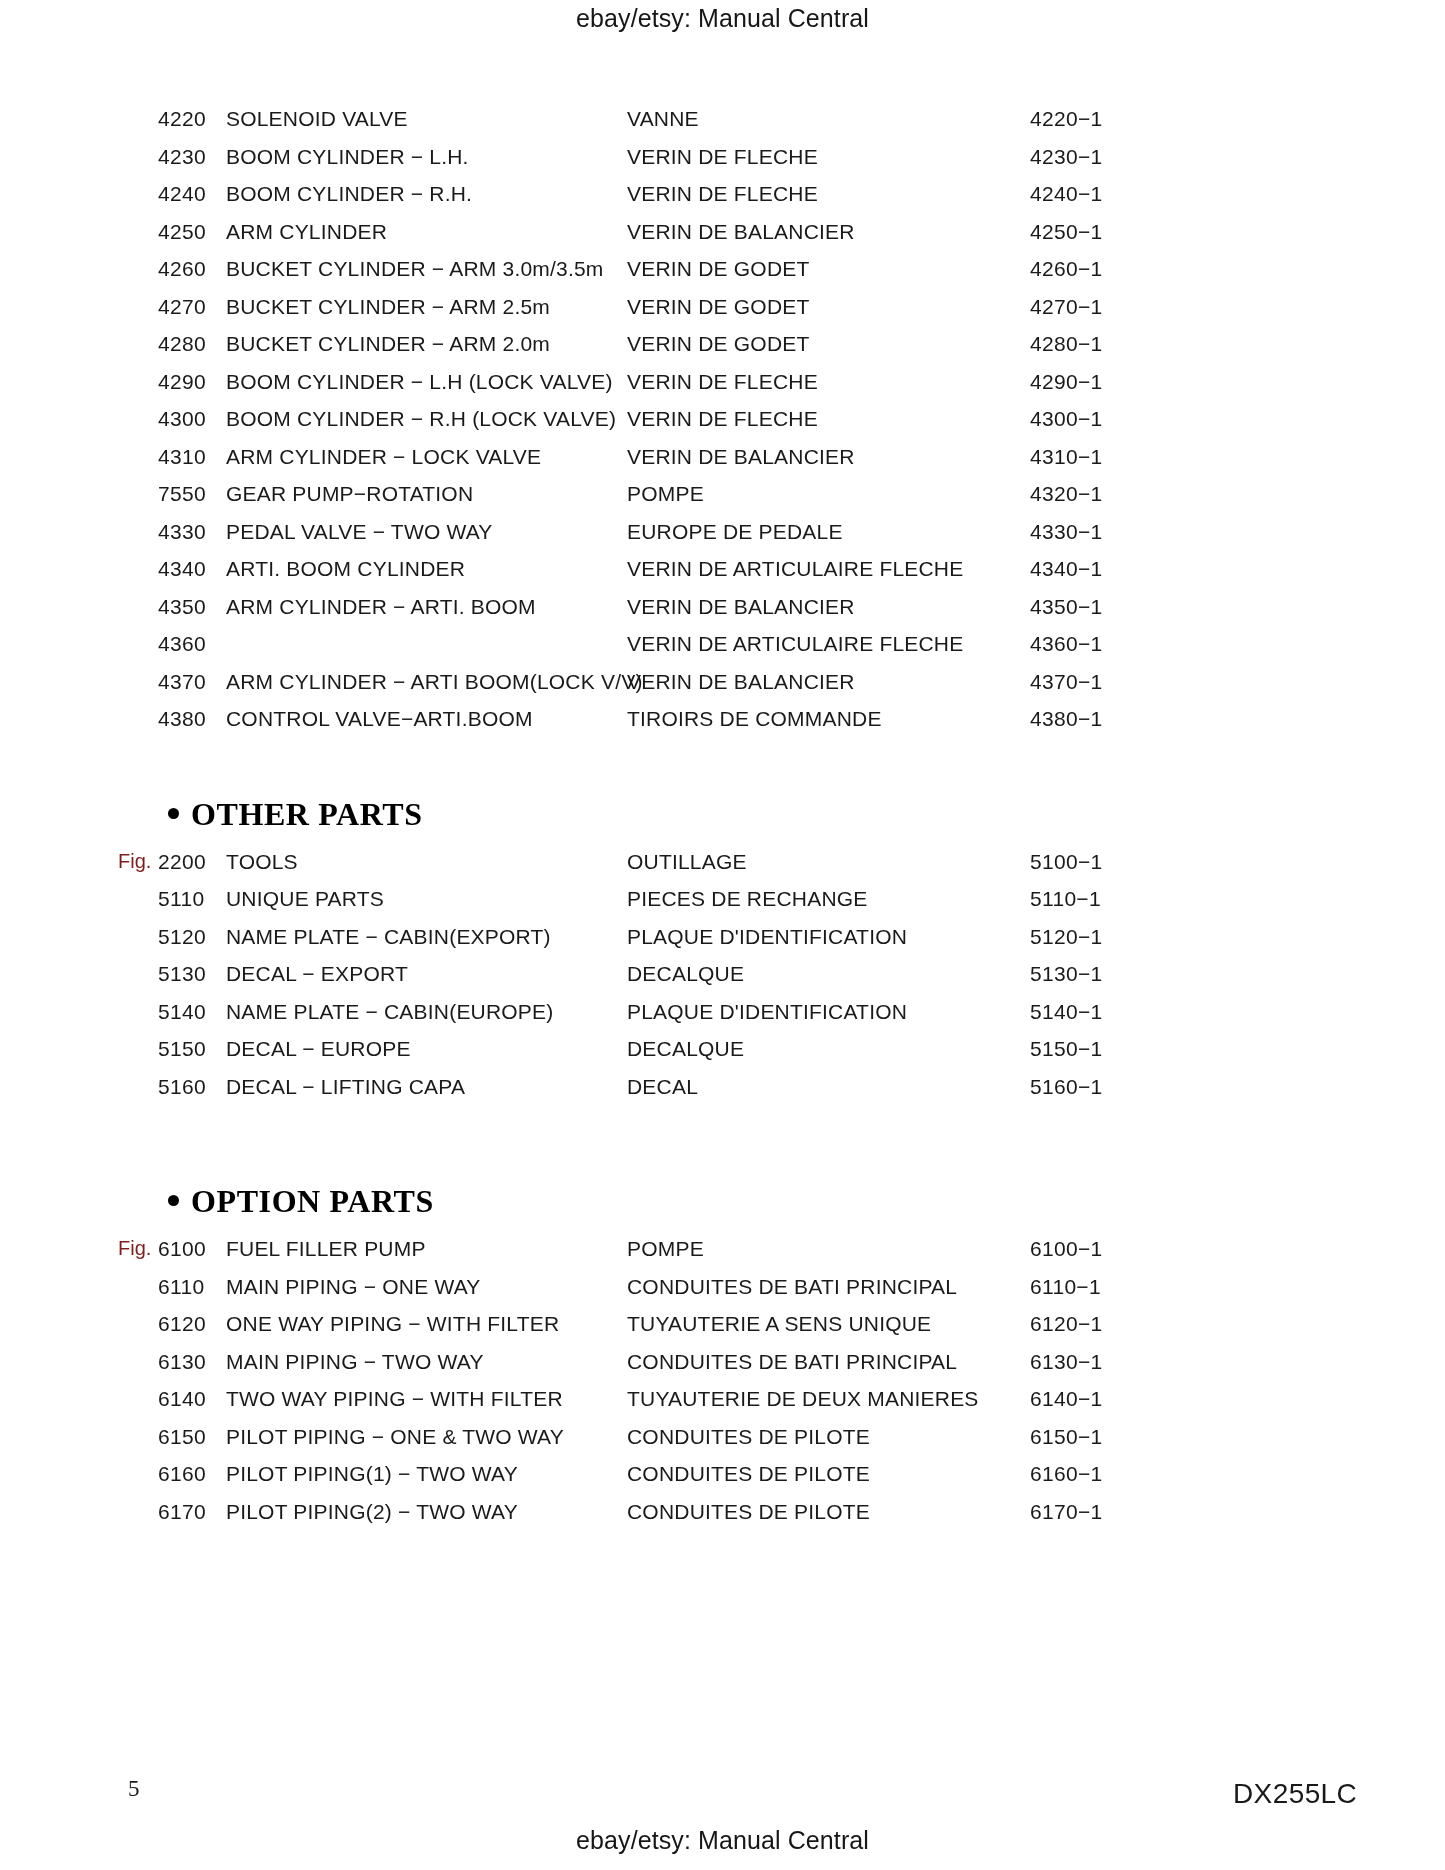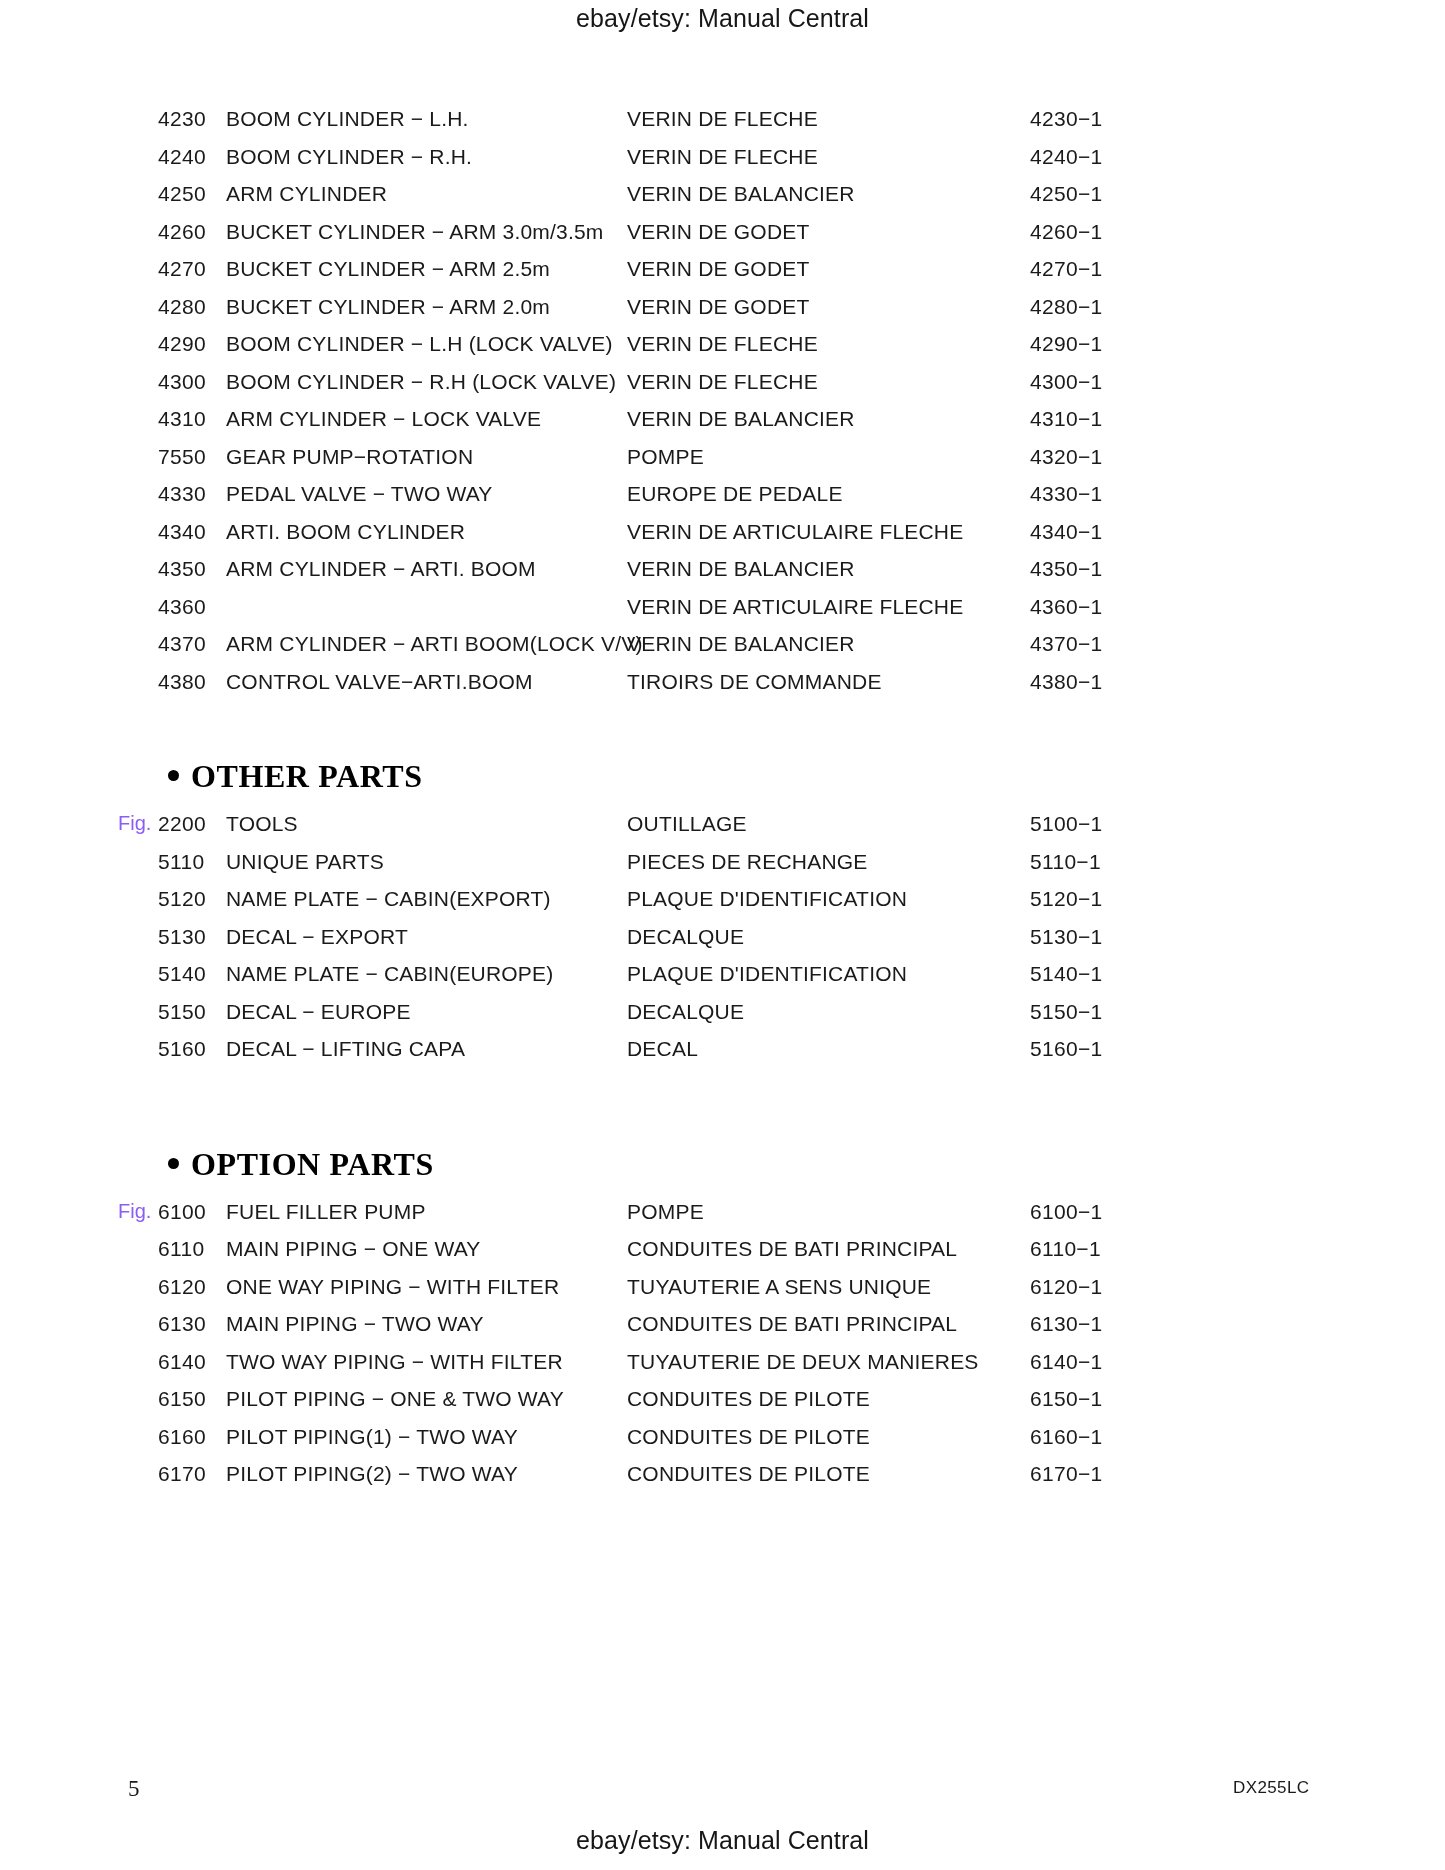--- a/index.html
+++ b/index.html
@@ -53,21 +53,21 @@
     line-height: 37.5px;
     white-space: nowrap;
   }
   .cell-fig {
     position: absolute;
     left: -32px;
     top: 0;
     width: 38px;
     text-align: left;
     font-size: 20px;
-    color: #8b5cf6;
+    color: #7f1d1d;
   }
   .cell-code {
     position: absolute;
     left: 8px;
     top: 0;
     width: 58px;
     text-align: left;
     font-size: 21px;
     letter-spacing: 0.3px;
     color: #1a1a1a;
@@ -135,35 +135,42 @@
     left: 128px;
     top: 1776px;
     font-size: 23px;
     font-family: "Liberation Serif", serif;
     color: #1a1a1a;
   }
   .footer-right {
     position: absolute;
     left: 1233px;
     top: 1778px;
-    font-size: 17px;
+    font-size: 28px;
     letter-spacing: 0.4px;
     color: #1a1a1a;
   }
 </style>
 </head>
 <body>
 
 <div class="page">
 
   <div class="watermark top">ebay/etsy: Manual Central</div>
 
   <div class="content">
 
     <div id="sec0">
+        <div class="row">
+          <span class="cell-fig"></span>
+          <span class="cell-code">4220</span>
+          <span class="cell-desc">SOLENOID VALVE</span>
+          <span class="cell-fr">VANNE</span>
+          <span class="cell-ref">4220−1</span>
+        </div>
         <div class="row">
           <span class="cell-fig"></span>
           <span class="cell-code">4230</span>
           <span class="cell-desc">BOOM CYLINDER − L.H.</span>
           <span class="cell-fr">VERIN DE FLECHE</span>
           <span class="cell-ref">4230−1</span>
         </div>
         <div class="row">
           <span class="cell-fig"></span>
           <span class="cell-code">4240</span>

